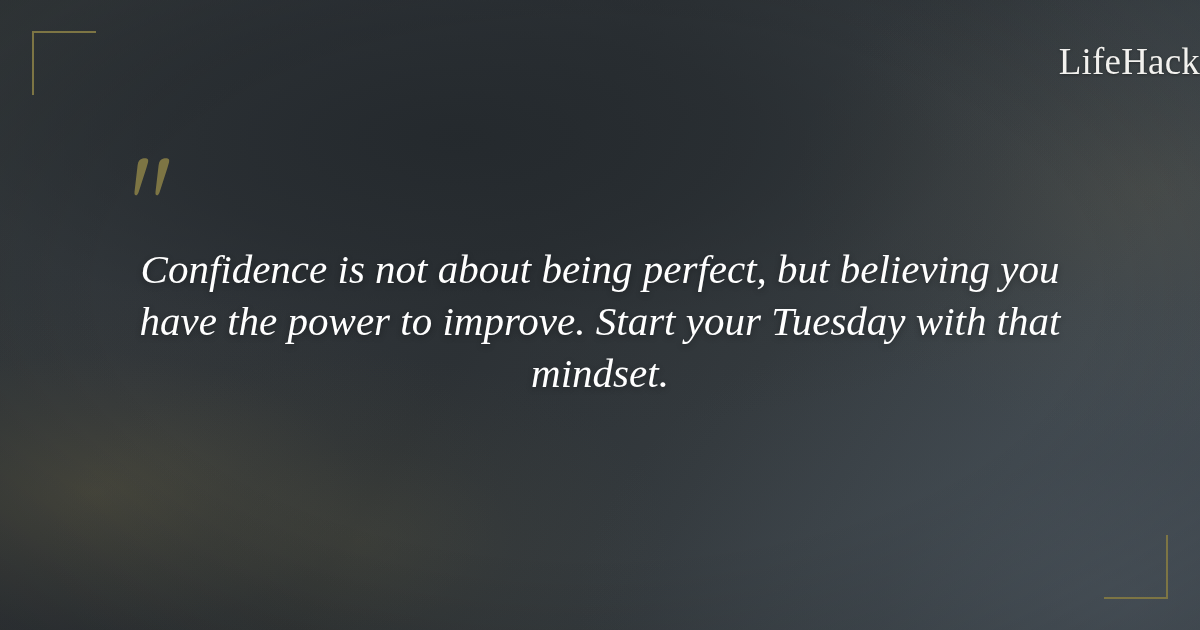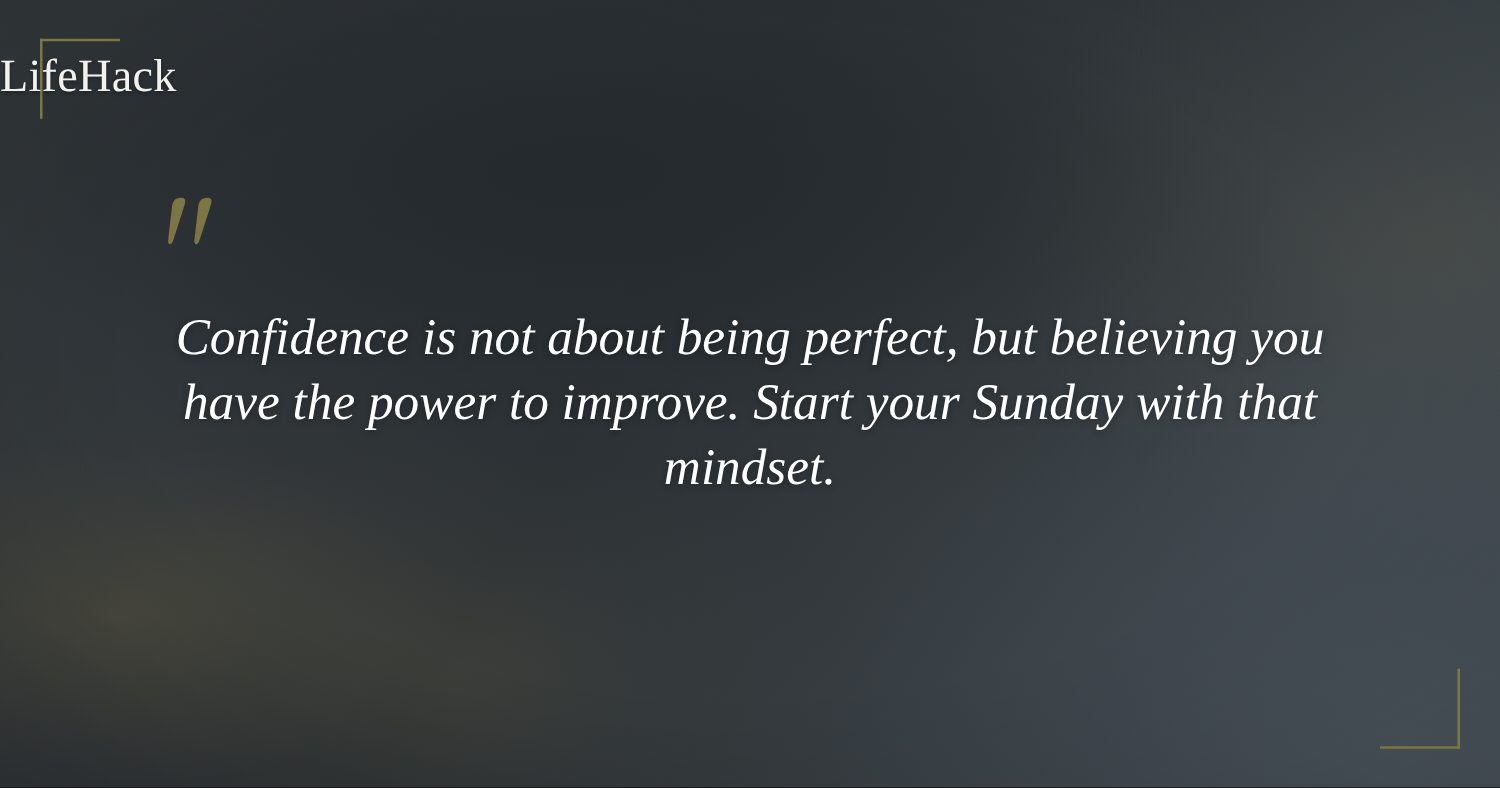--- a/index.html
+++ b/index.html
@@ -112,21 +112,21 @@
     border-bottom: 2px solid #7d7544;
     border-right: 2px solid #7d7544;
   }
 
   
   .brand {
     position: absolute;
     top: 40px;
     left: 0;
     width: 1200px;
-    text-align: left;
+    text-align: right;
     font-size: 37px;
     line-height: 44px;
     letter-spacing: 0.2px;
     color: #f2f1ee;
     font-family: "Liberation Serif", "DejaVu Serif", serif;
     text-shadow: 0 1px 3px rgba(0,0,0,0.35);
   }
 
   
   .quote-mark {
@@ -176,15 +176,15 @@
 
   <div class="brand">LifeHack</div>
 
   <div class="quote-mark">
     <svg viewBox="0 0 60 66" xmlns="http://www.w3.org/2000/svg" aria-hidden="true">
       <path d="M14.6 6.5 C17.2 6.0 19.4 6.4 20.0 7.6 C20.6 8.8 19.9 11.4 18.4 16.0 L10.6 40.2 C9.9 42.3 8.9 43.4 7.9 43.3 C6.8 43.2 6.3 42.0 6.5 39.9 L9.6 13.2 C10.1 9.2 11.9 7.0 14.6 6.5 Z" fill="#7d7544"></path>
       <path d="M35.6 6.5 C38.2 6.0 40.4 6.4 41.0 7.6 C41.6 8.8 40.9 11.4 39.4 16.0 L31.6 40.2 C30.9 42.3 29.9 43.4 28.9 43.3 C27.8 43.2 27.3 42.0 27.5 39.9 L30.6 13.2 C31.1 9.2 32.9 7.0 35.6 6.5 Z" fill="#7d7544"></path>
     </svg>
   </div>
 
-  <div class="quote-block">Confidence is not about being perfect, but believing you have the power to improve. Start your Sunday with that mindset.</div>
+  <div class="quote-block">Confidence is not about being perfect, but believing you have the power to improve. Start your Tuesday with that mindset.</div>
 
 </div>
 
 </body></html>

